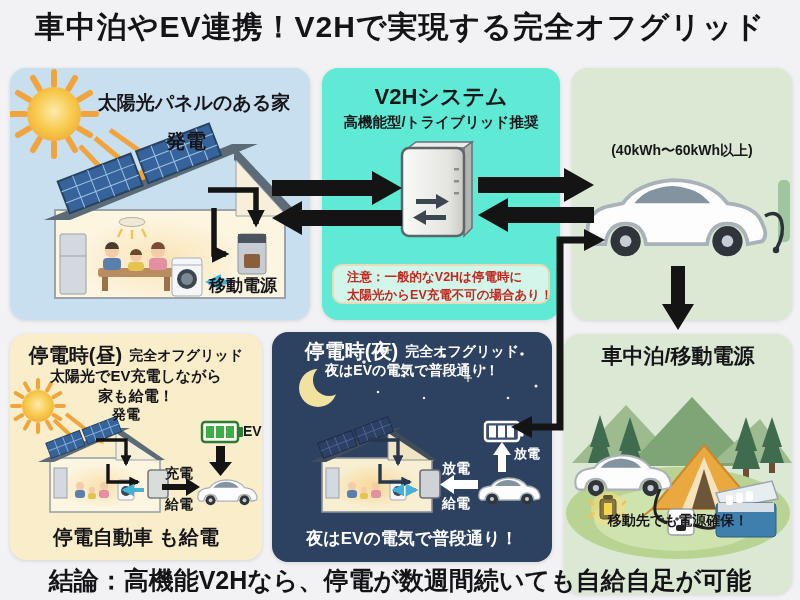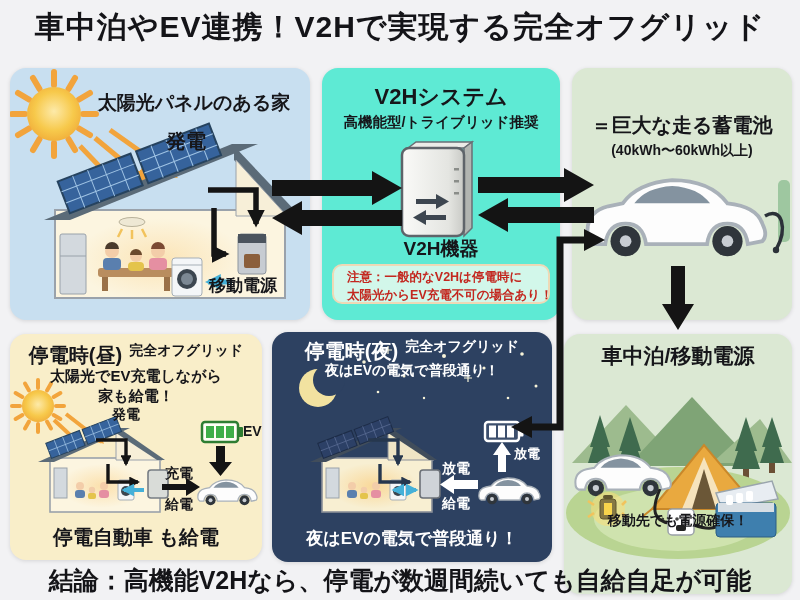--- a/index.html
+++ b/index.html
@@ -3,21 +3,21 @@
 <meta charset="utf-8">
 <style>
 *{margin:0;padding:0;box-sizing:border-box}
 html,body{background:#e9e9ec}
 body{font-family:"Liberation Sans","DejaVu Sans",sans-serif}
 .stage{position:relative;width:800px;height:600px;background:#f2f2f4;overflow:hidden;margin:0 auto}
 .panel{position:absolute;border-radius:16px;box-shadow:0 1px 4px rgba(0,0,0,.12)}
 .panel>svg.scene{position:absolute;inset:0;width:100%;height:100%;pointer-events:none}
 .lbl{position:absolute;font-weight:bold;color:#16161a;white-space:nowrap;line-height:1.15}
 .center{left:0;right:0;text-align:center}
-.row{position:absolute;left:0;right:0;display:flex;justify-content:center;align-items:flex-start;gap:7px;font-weight:bold;white-space:nowrap;color:#16161a}
+.row{position:absolute;left:0;right:0;display:flex;justify-content:center;align-items:center;gap:7px;font-weight:bold;white-space:nowrap;color:#16161a}
 .white{color:#fff}
 .main-title{top:10px;font-size:30px;font-weight:900;letter-spacing:1px;color:#141418}
 .conclusion{top:566px;font-size:25px;font-weight:900;color:#141418}
 .warnbox{position:absolute;left:10px;right:10px;top:196px;height:40px;display:flex;gap:8px;background:rgba(255,252,242,.72);border:2px solid #eed9b6;border-radius:10px;padding:3px 5px}
 .warntext{font-size:12.5px;font-weight:bold;color:#c3271f;line-height:1.4;white-space:nowrap}
 .overlay{position:absolute;inset:0;width:800px;height:600px;pointer-events:none;z-index:40}
 </style>
 </head>
 <body>
 
@@ -150,42 +150,40 @@
         <g fill="#3d4650">
           <rect x="94" y="131" width="20" height="5"></rect>
             <polygon points="114,126 127,133.5 114,141"></polygon>
           <rect x="104" y="147" width="20" height="5"></rect>
             <polygon points="104,142 91,149.5 104,157"></polygon>
         </g>
       </g>
     </svg>
     <div class="lbl center" style="top:16px;font-size:22px">V2Hシステム</div>
     <div class="lbl center" style="top:46px;font-size:14.5px">高機能型/トライブリッド推奨</div>
-    <div class="lbl center" style="top:170px;font-size:19px">V2H機器</div>
     <div class="warnbox">
       <svg width="30" height="27" viewBox="0 0 36 32">
         <polygon points="18,2 35,30 1,30" fill="#cf2b2b"></polygon>
         <rect x="16.4" y="11" width="3.2" height="11" rx="1.5" fill="#fff"></rect>
         <circle cx="18" cy="26" r="2" fill="#fff"></circle>
       </svg>
       <div>
         <div class="warntext">注意：一般的なV2Hは停電時に</div>
         <div class="warntext">太陽光からEV充電不可の場合あり！</div>
       </div>
     </div>
   </div>
 
   <div class="panel" style="left:572px;top:68px;width:220px;height:252px;background:#dbe8d3">
     <svg class="scene" viewBox="0 0 220 252">
       <rect x="206" y="112" width="12" height="62" rx="5" fill="#9ec7a0"></rect>
       <use href="#suv" x="10" y="100" width="192" height="94"></use>
       <path d="M193 148 C 210 138, 216 160, 204 182" stroke="#2b3138" stroke-width="3.5" fill="none"></path>
       <circle cx="204" cy="182" r="3.2" fill="#2b3138"></circle>
     </svg>
-    <div class="lbl center" style="top:46px;font-size:20px">＝巨大な走る蓄電池</div>
     <div class="lbl center" style="top:74px;font-size:14px">(40kWh〜60kWh以上)</div>
   </div>
 
   <div class="panel" style="left:10px;top:334px;width:252px;height:226px;background:#f9eec9">
     <svg class="scene" viewBox="0 0 252 226">
       <g>
         <g stroke="#f2a43c" stroke-width="4" stroke-linecap="round">
           <line x1="46" y1="72" x2="54" y2="72"></line>
             <line x1="43.6" y1="81" x2="50.4" y2="85"></line>
             <line x1="37" y1="87.6" x2="41" y2="94.5"></line>

